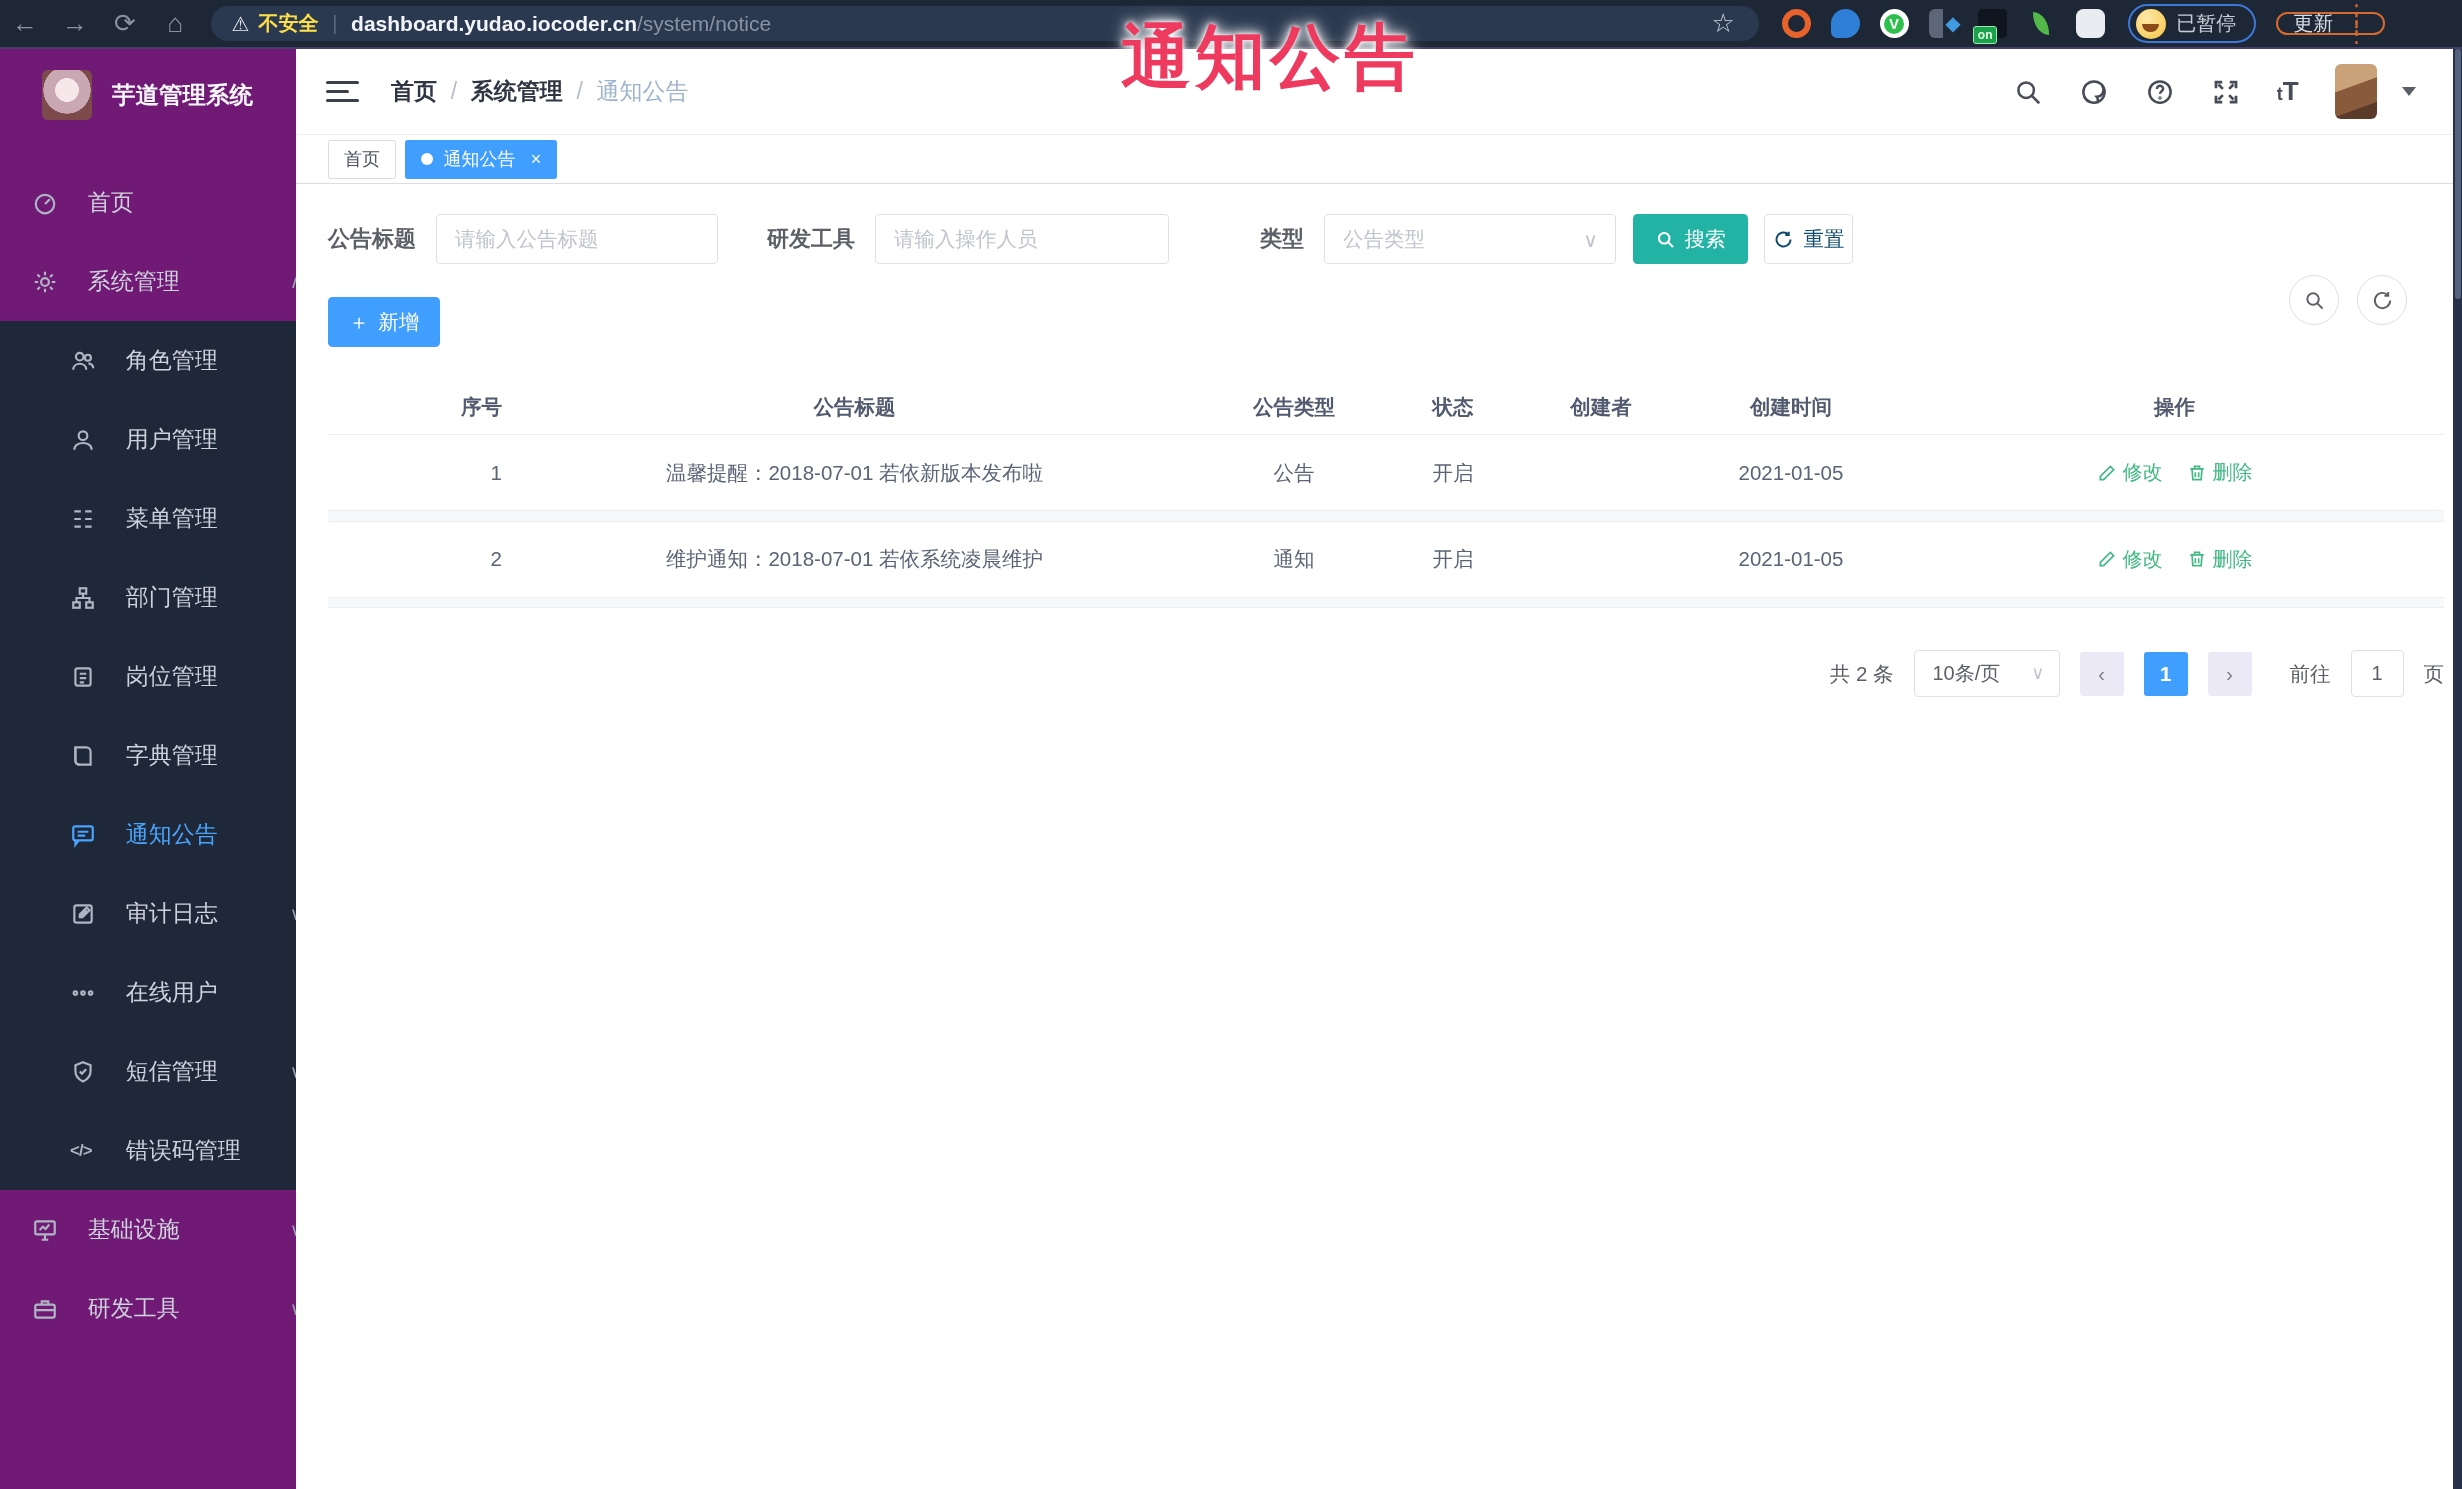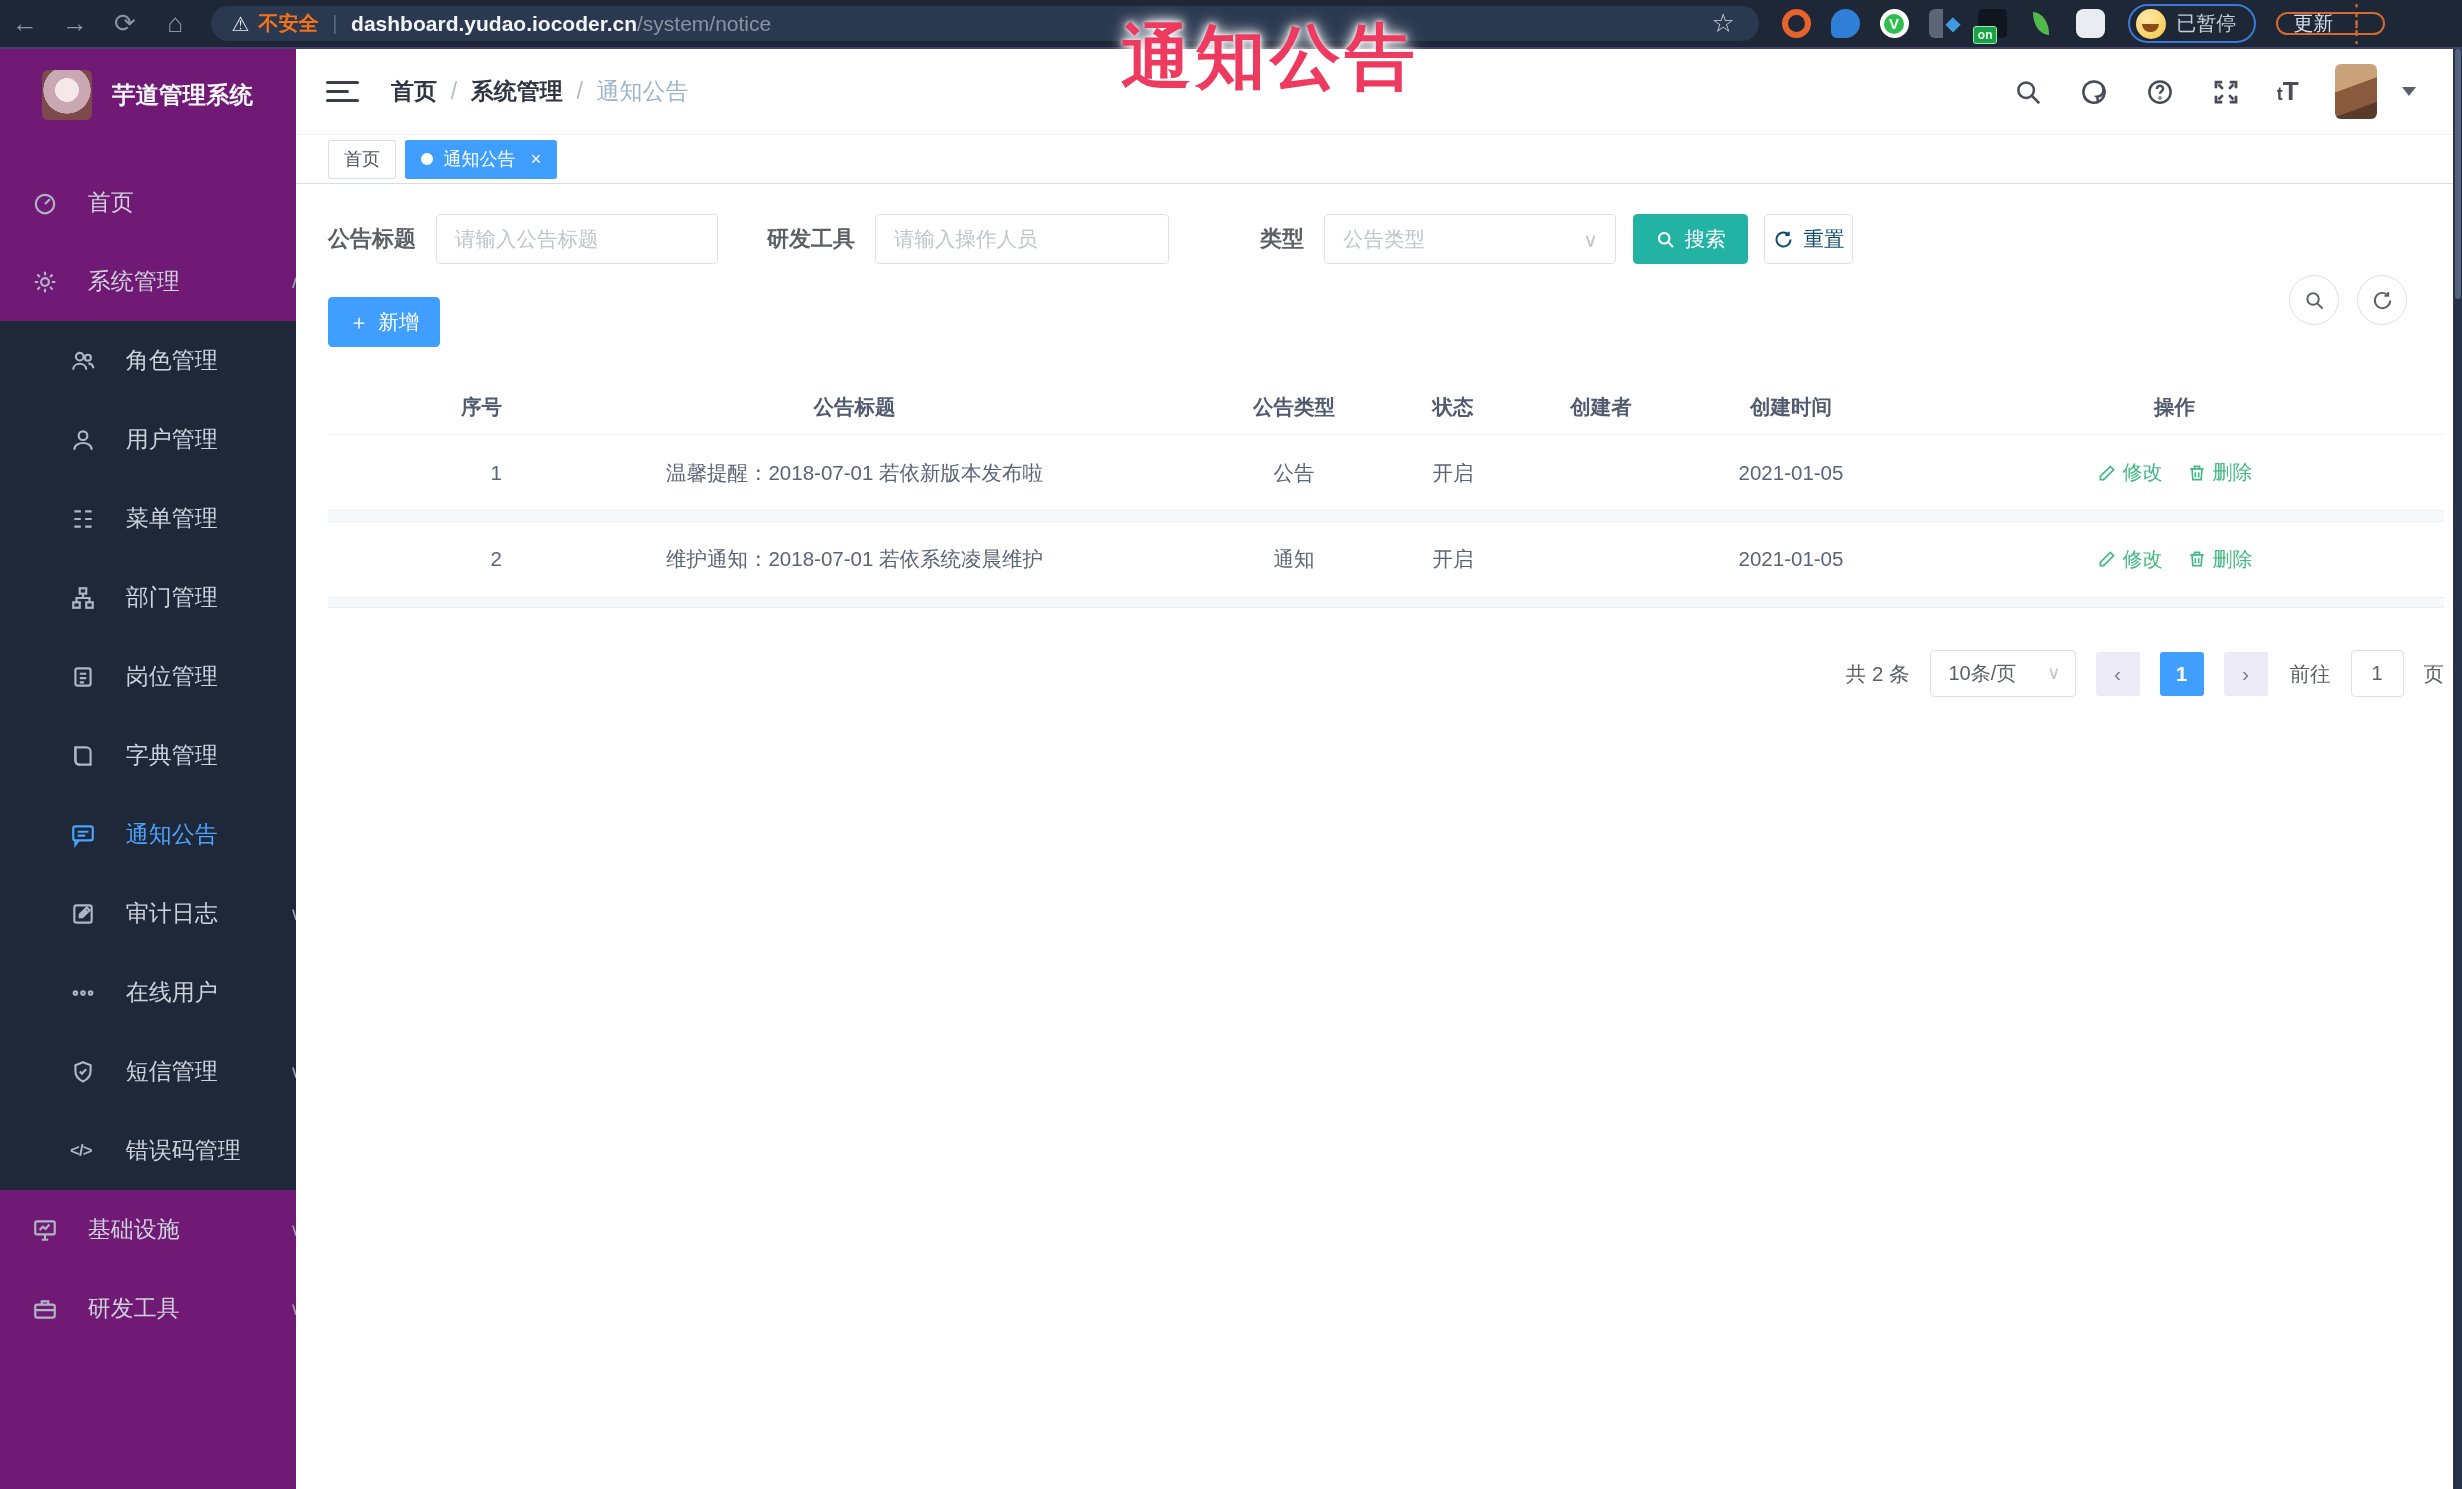--- a/index.html
+++ b/index.html
@@ -7,21 +7,21 @@
     font-family:"Liberation Sans","DejaVu Sans",sans-serif; }
   #app { position:relative; width:2462px; height:1490px; }
 
   
   .browser-bar { position:absolute; left:0; top:0; width:2462px; height:49px;
     background:#1d2735; border-bottom:2.3px solid #45406b; display:flex; align-items:center; }
   .nav-ico { color:#8a93a3; font-size:26px; width:50px; text-align:center; flex:0 0 auto; }
   .addr-pill { display:flex; align-items:center; height:35px; background:#2b3950;
     border-radius:17.4px; margin-left:10.6px; padding:0 21px; width:1548px; }
   .addr-warn { color:#e7ecf3; font-size:20px; margin-right:9px; }
-  .addr-sec { color:#f97316; font-size:20px; font-weight:bold; }
+  .addr-sec { color:#fde047; font-size:20px; font-weight:bold; }
   .addr-sep { color:#5b6a80; margin:0 13.7px; font-size:20px; }
   .addr-host { color:#f2f5fa; font-size:21px; font-weight:bold; }
   .addr-path { color:#8a93a3; font-size:21px; }
   .ext-row { display:flex; align-items:center; gap:20px; margin-left:23px; }
   .ext { width:29px; height:29px; border-radius:6px; position:relative; flex:0 0 auto; }
   .ext.star { background:transparent; color:#cfd5de; font-size:26px; line-height:29px; text-align:center; }
   .ext.orange { border:6.8px solid #e8622c; border-radius:50%; background:transparent; }
   .ext.drop { background:#2f7fd6; border-radius:50% 50% 50% 6px; }
   .ext.vue { background:#fff; border-radius:50%; display:flex; align-items:center; justify-content:center; }
   .ext.vue .v { width:20px; height:20px; border-radius:50%; background:#2fbf4f; color:#fff; font-size:15px;
@@ -522,21 +522,21 @@
 
       <div class="pager">
         <span>共 2 条</span>
         <div class="pg-size">
           <input class="f-input" readonly="" value="10条/页" style="">
           <span class="sel-chev">∨</span>
         </div>
         <div class="pg-btn">‹</div>
         <div class="pg-btn page-active">1</div>
         <div class="pg-btn">›</div>
-        <span style="margin-left:2px">前往</span>
+        <span style="margin-left:18px">前往</span>
         <input class="pg-goto-input" value="1" style="">
         <span>页</span>
       </div>
 
     </div>
   </div>
 
 </div>
 
 

